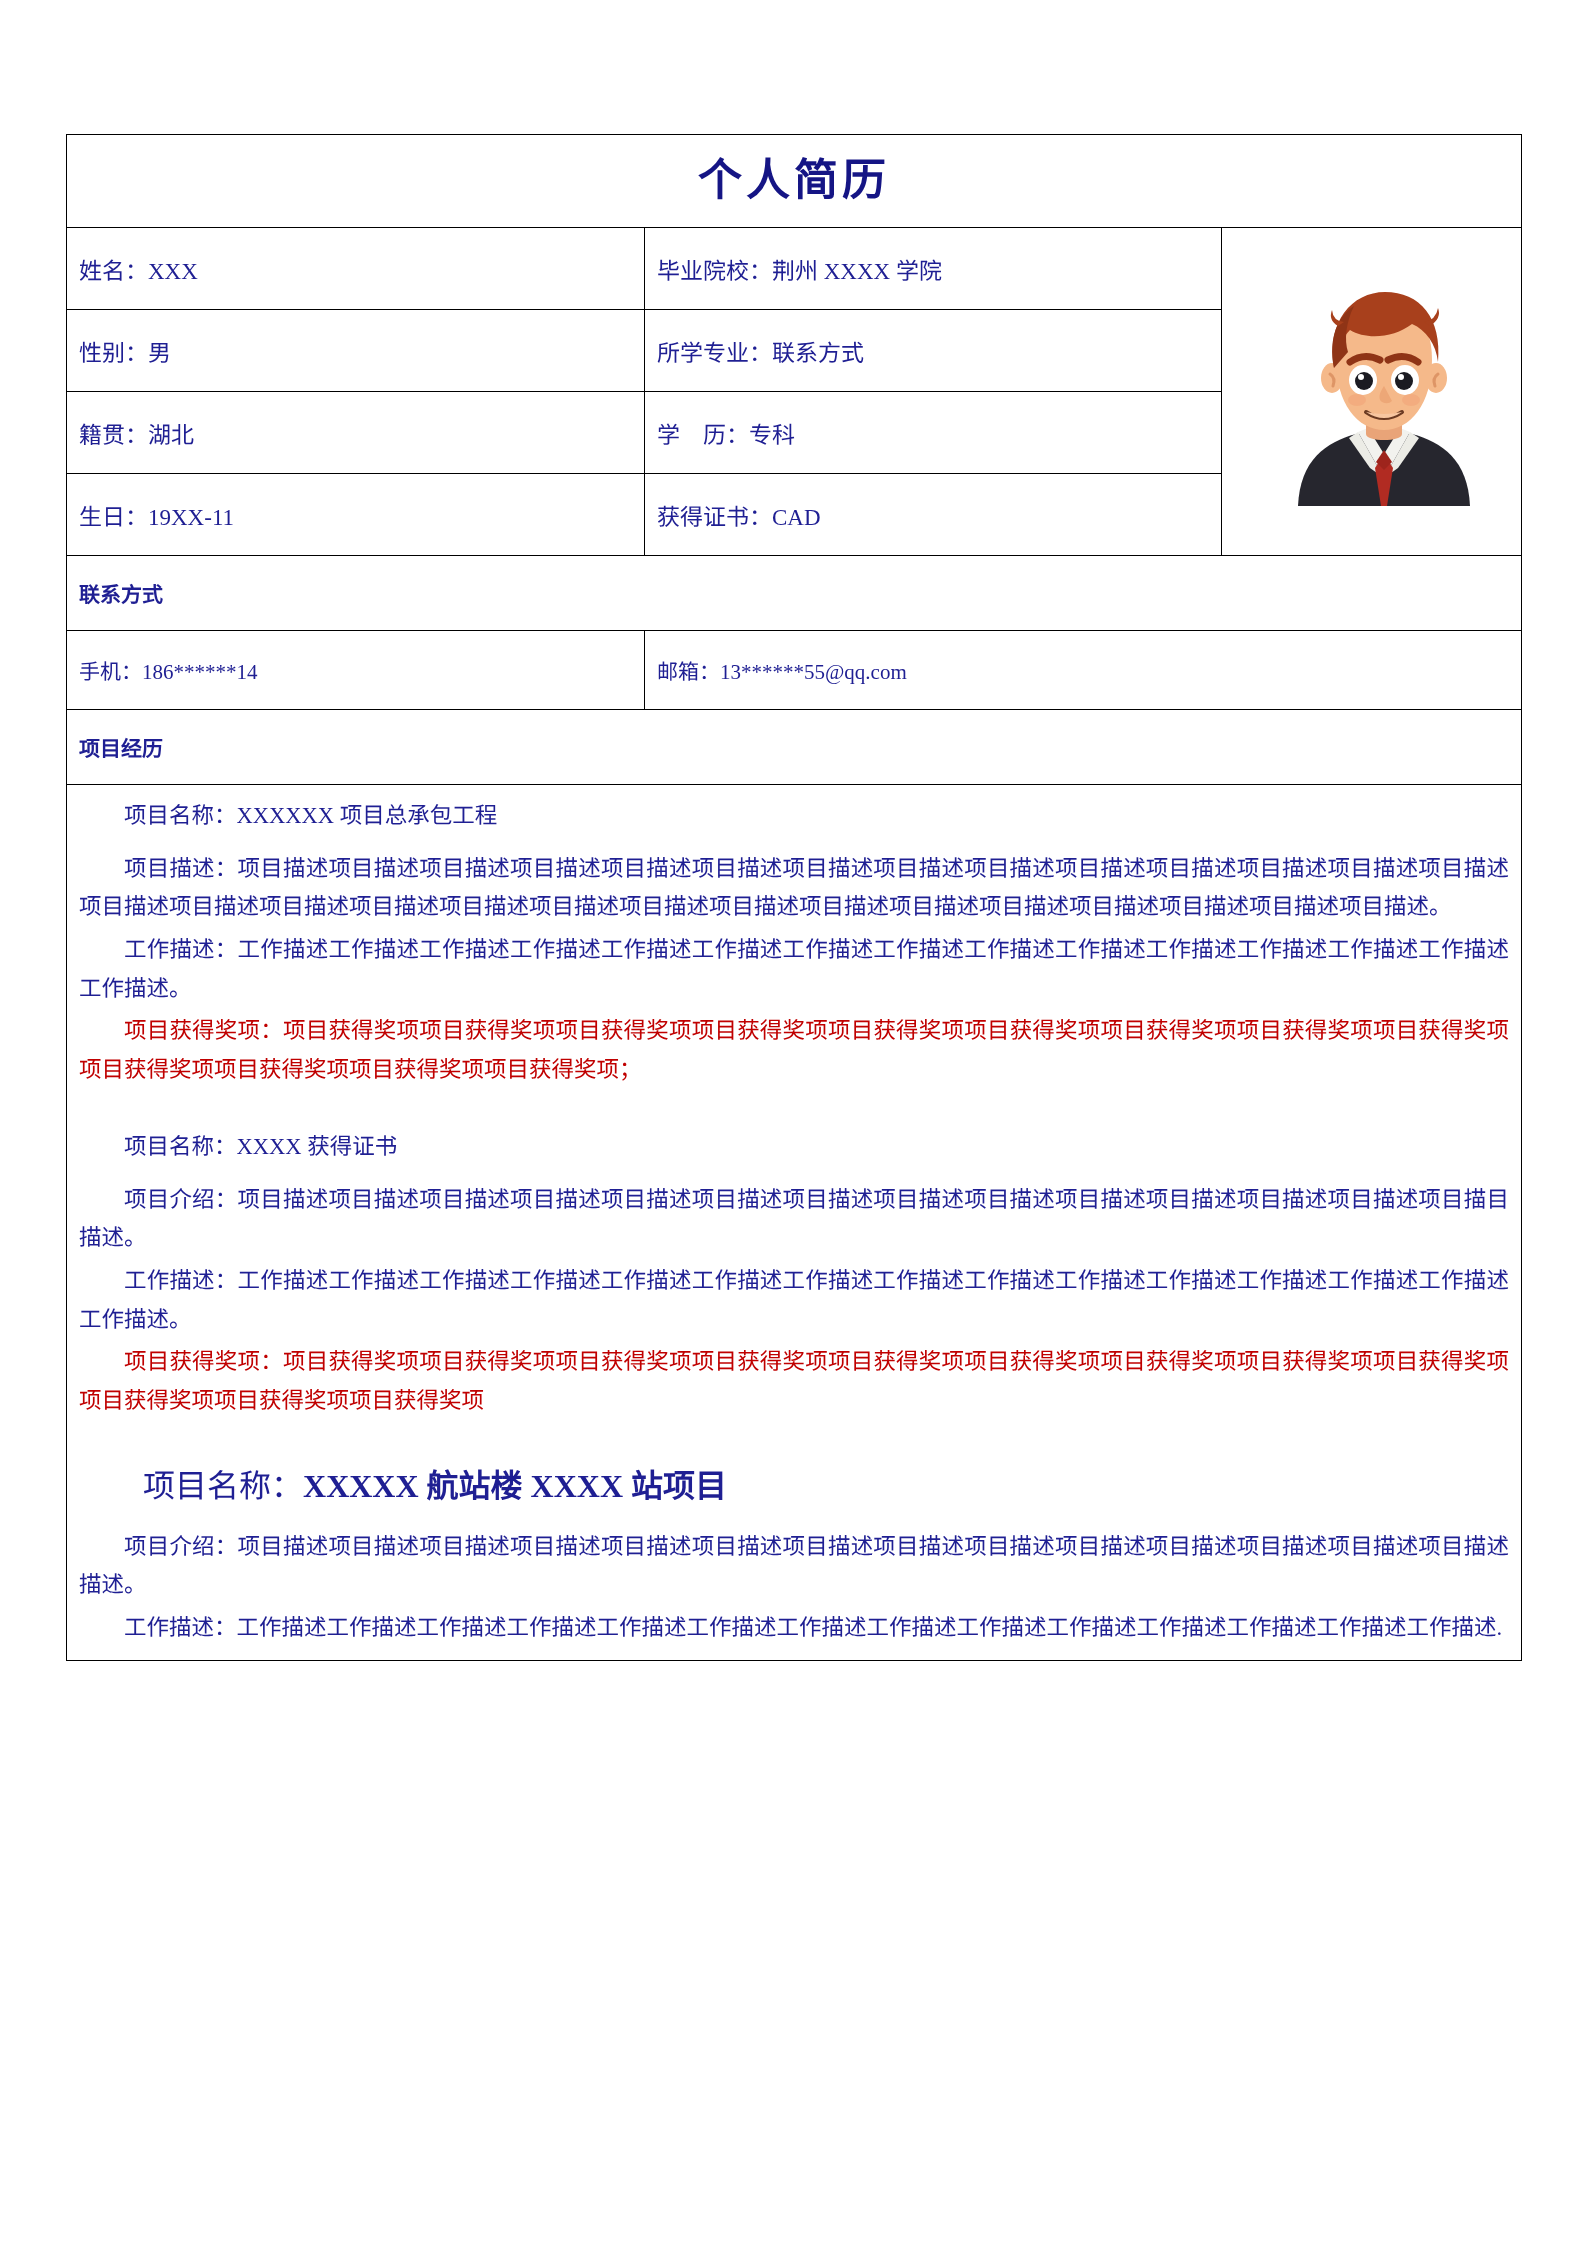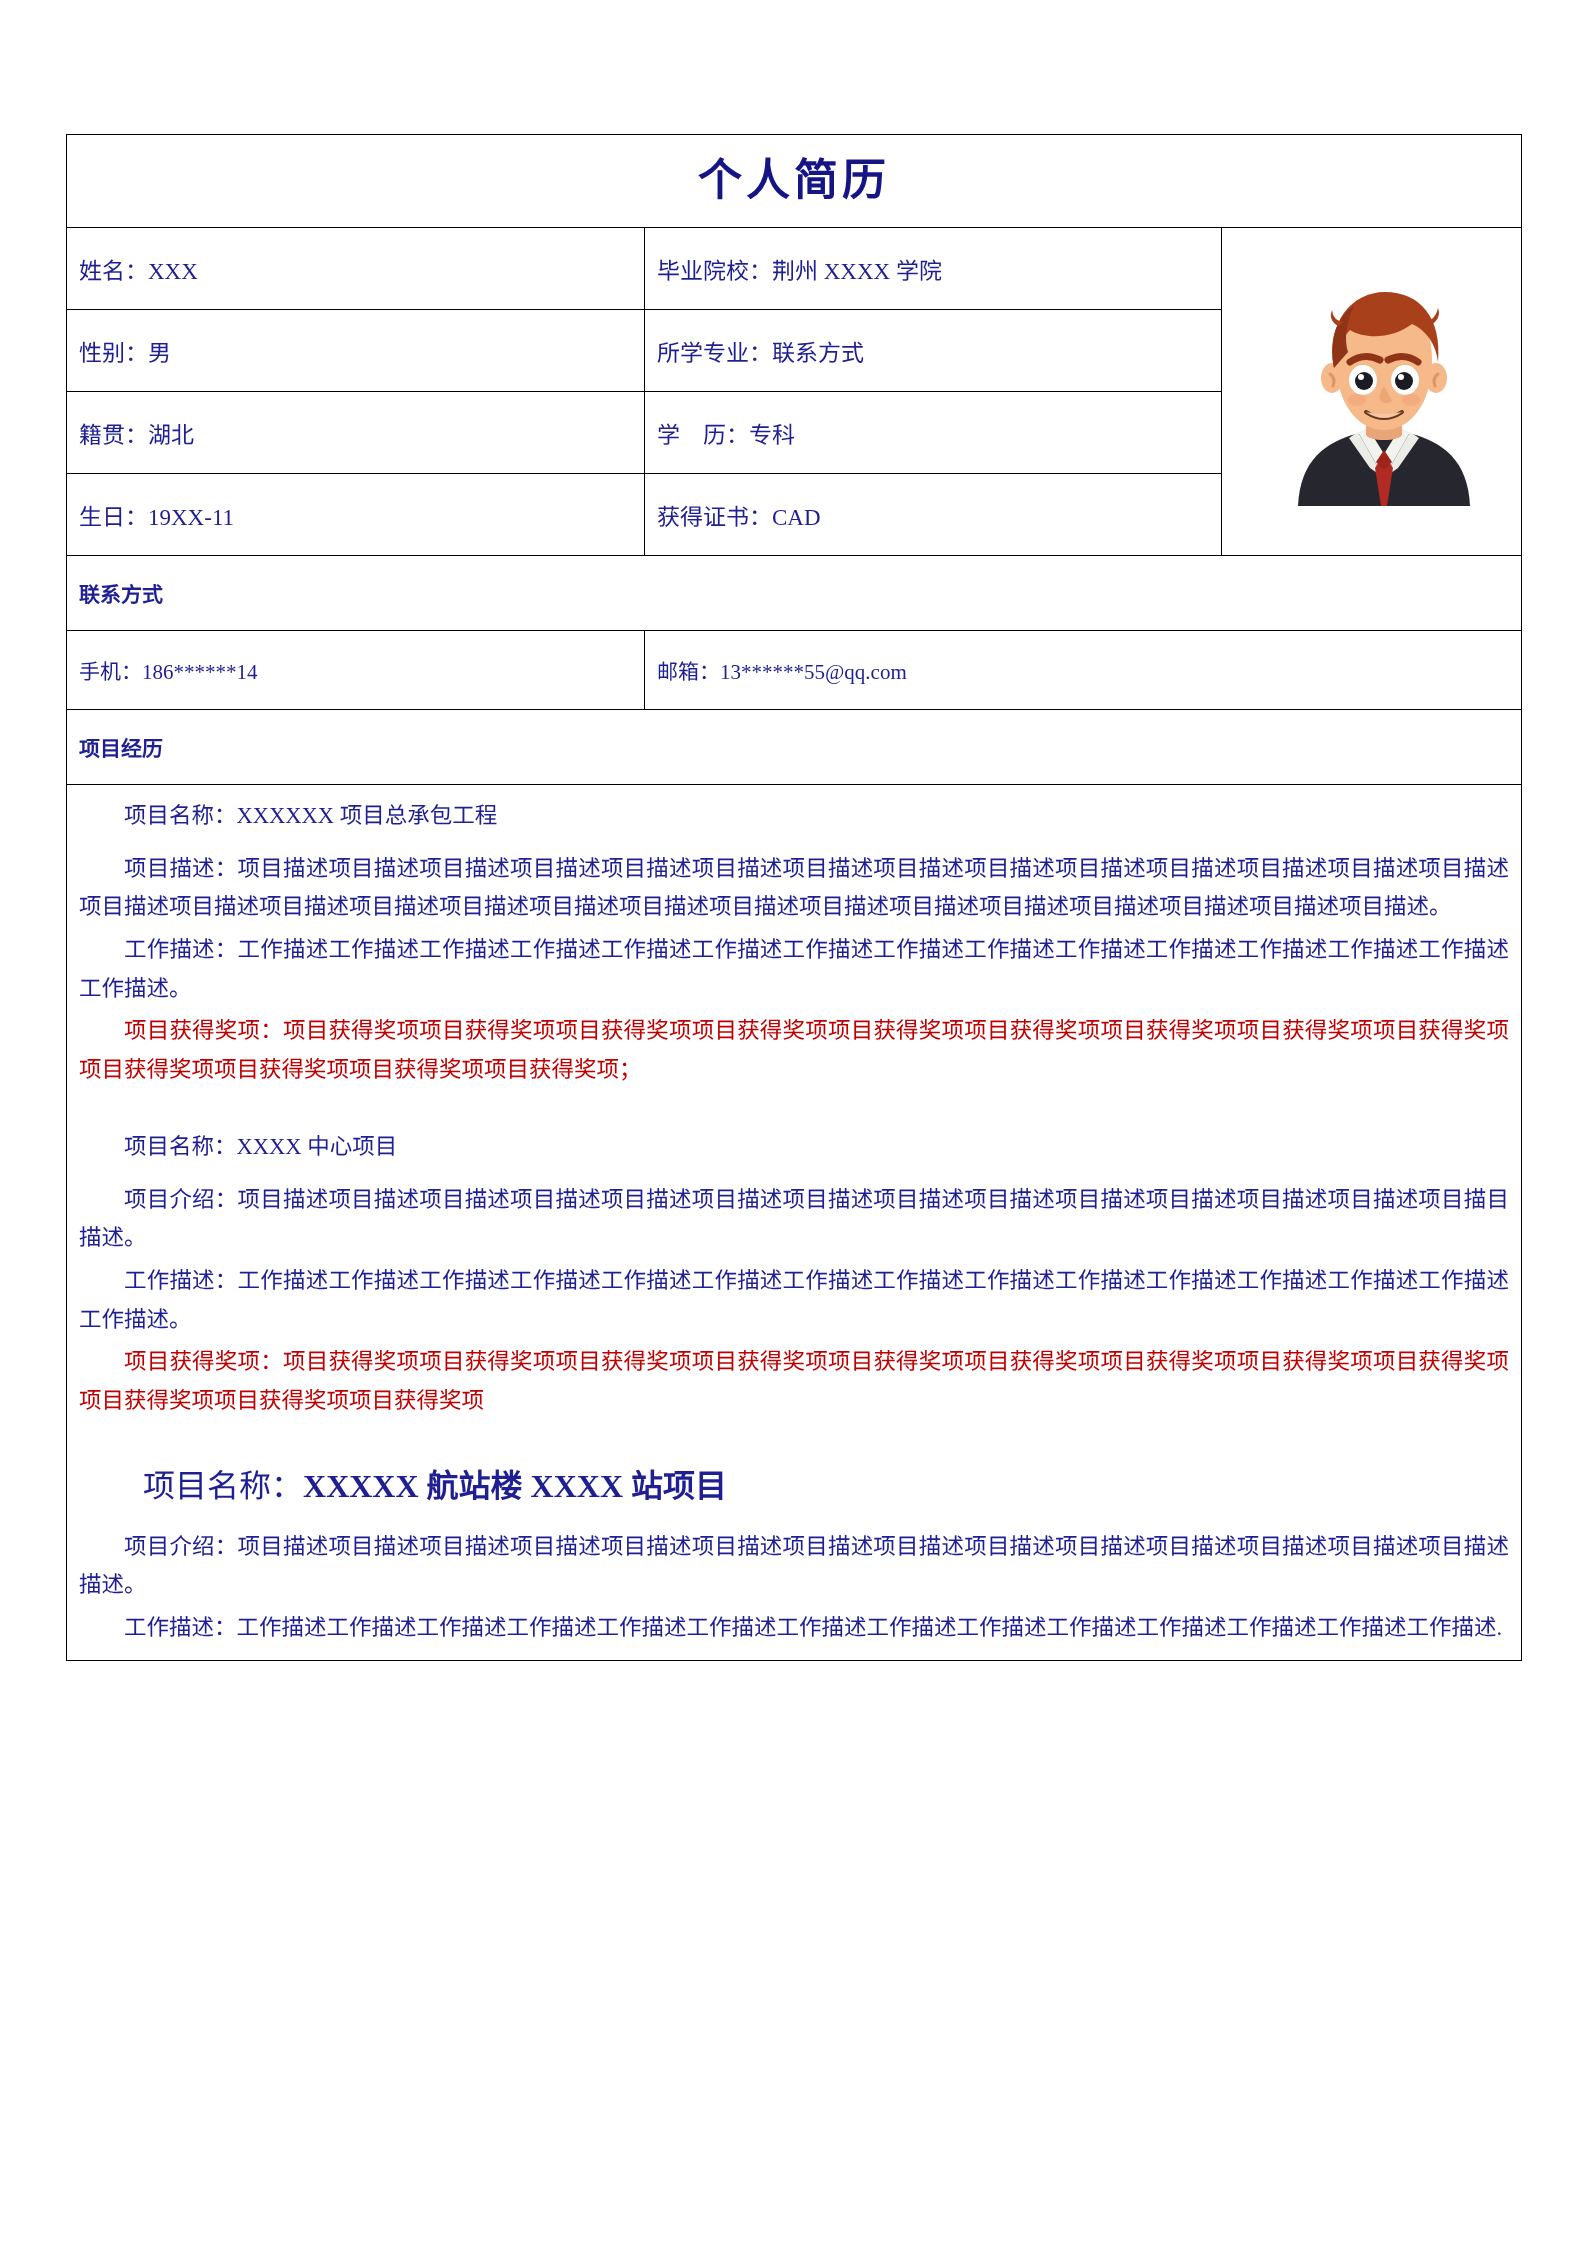--- a/index.html
+++ b/index.html
@@ -257,21 +257,21 @@
             <p class="p-line name-only"><span class="lbl">项目名称：</span><span>XXXXXX 项目总承包工程</span></p>
             <div class="spacer-sm"></div>
             <p class="p-line"><span class="lbl">项目描述：</span><span>项目描述项目描述项目描述项目描述项目描述项目描述项目描述项目描述项目描述项目描述项目描述项目描述项目描述项目描述项目描述项目描述项目描述项目描述项目描述项目描述项目描述项目描述项目描述项目描述项目描述项目描述项目描述项目描述项目描述。</span></p>
             <p class="p-line"><span class="lbl">工作描述：</span><span>工作描述工作描述工作描述工作描述工作描述工作描述工作描述工作描述工作描述工作描述工作描述工作描述工作描述工作描述工作描述。</span></p>
             <p class="p-line red"><span class="lbl">项目获得奖项：</span><span>项目获得奖项项目获得奖项项目获得奖项项目获得奖项项目获得奖项项目获得奖项项目获得奖项项目获得奖项项目获得奖项项目获得奖项项目获得奖项项目获得奖项项目获得奖项；</span></p>
           </div>
 
           <div class="spacer-lg"></div>
 
           <div class="proj-block">
-            <p class="p-line name-only"><span class="lbl">项目名称：</span><span>XXXX 中心项目</span></p>
+            <p class="p-line name-only"><span class="lbl">项目名称：</span><span>XXXX 获得证书</span></p>
             <div class="spacer-sm"></div>
             <p class="p-line"><span class="lbl">项目介绍：</span><span>项目描述项目描述项目描述项目描述项目描述项目描述项目描述项目描述项目描述项目描述项目描述项目描述项目描述项目描目描述。</span></p>
             <p class="p-line"><span class="lbl">工作描述：</span><span>工作描述工作描述工作描述工作描述工作描述工作描述工作描述工作描述工作描述工作描述工作描述工作描述工作描述工作描述工作描述。</span></p>
             <p class="p-line red"><span class="lbl">项目获得奖项：</span><span>项目获得奖项项目获得奖项项目获得奖项项目获得奖项项目获得奖项项目获得奖项项目获得奖项项目获得奖项项目获得奖项项目获得奖项项目获得奖项项目获得奖项</span></p>
           </div>
 
           <div class="spacer-lg"></div>
 
           <div class="proj-block">
             <p class="p-line name-only bigname"><span class="lbl">项目名称：</span><span>XXXXX 航站楼 XXXX 站项目</span></p>

